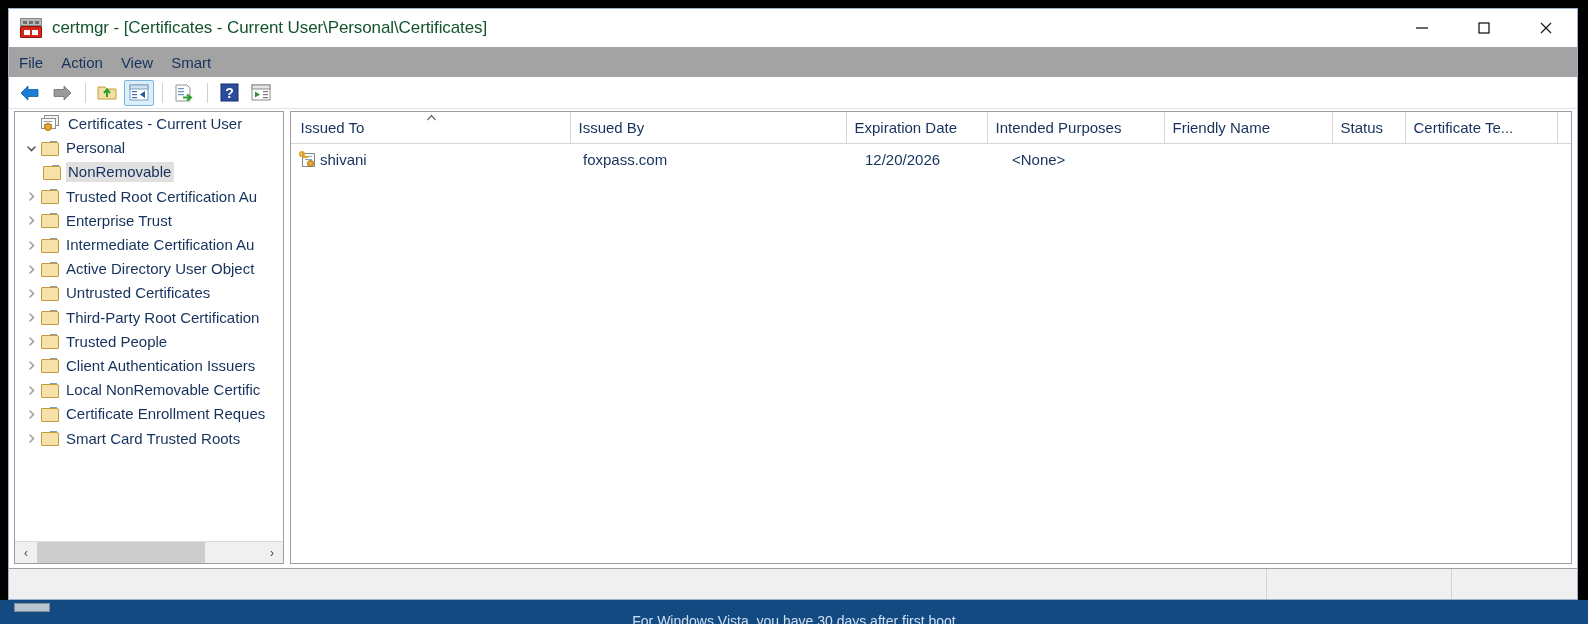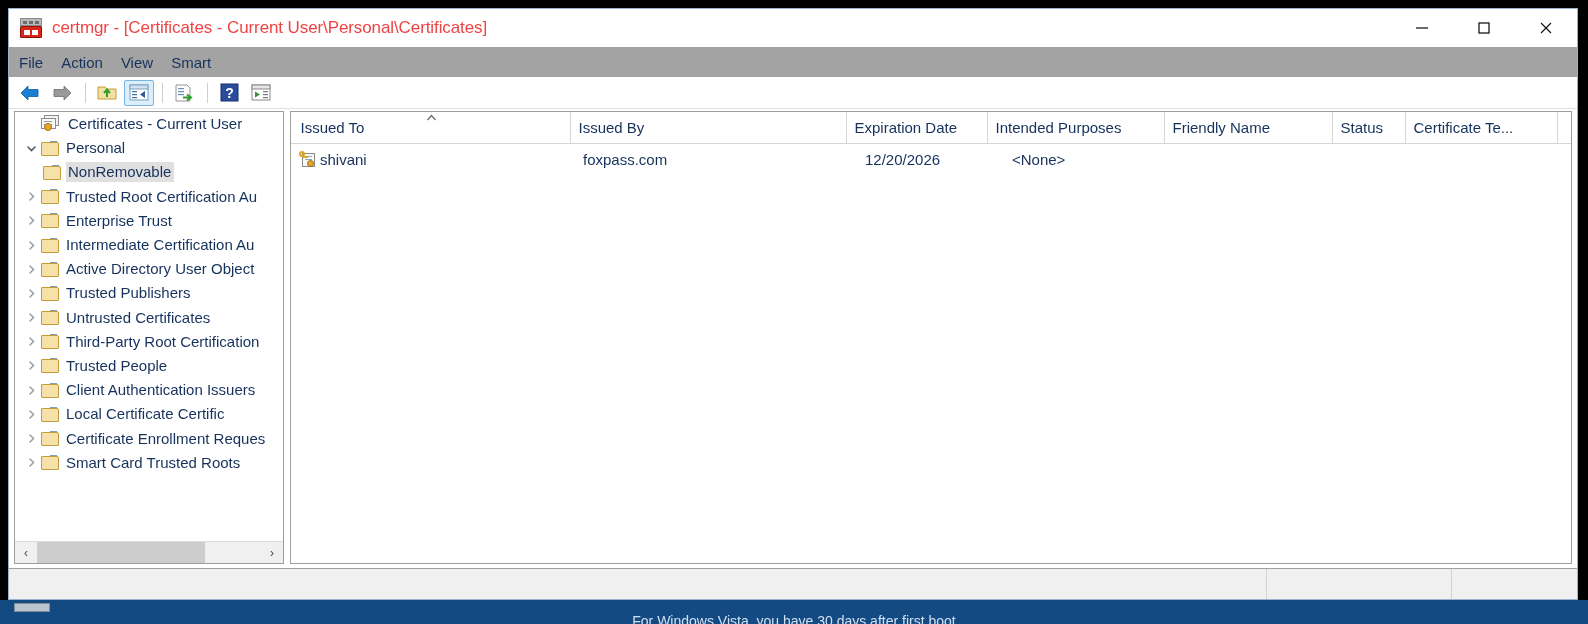--- a/index.html
+++ b/index.html
@@ -62,21 +62,21 @@
   #title-icon .cm-body:after {
     content: "";
     position: absolute; left: 3px; top: 3px;
     width: 6px; height: 5px;
     background: #ffffff;
     box-shadow: 8px 0 0 #ffffff;
   }
   #title-text {
     margin-left: 9px;
     font-size: 17px;
-    color: #ef4444;
+    color: #14532d;
     white-space: nowrap;
     letter-spacing: -0.1px;
   }
   #winctrls {
     position: absolute;
     right: 0; top: 0;
     height: 38px;
     display: flex;
   }
   .winbtn {
@@ -598,34 +598,20 @@
           </span>
           <span class="ticon">
             <span class="folder">
                 <span class="ftab"></span>
                 <span class="fback"></span>
               </span>
           </span>
           <span class="tlabel">Active Directory User Object</span>
         </div>
 
-        <div class="tnode indent-1">
-          <span class="twist">
-            <svg width="11" height="11" viewBox="0 0 11 11">
-                <path d="M4 2 L7.5 5.5 L4 9" stroke="#a0a0a0" stroke-width="1.6" fill="none" stroke-linecap="round"></path>
-              </svg>
-          </span>
-          <span class="ticon">
-            <span class="folder">
-                <span class="ftab"></span>
-                <span class="fback"></span>
-              </span>
-          </span>
-          <span class="tlabel">Trusted Publishers</span>
-        </div>
 
         <div class="tnode indent-1">
           <span class="twist">
             <svg width="11" height="11" viewBox="0 0 11 11">
                 <path d="M4 2 L7.5 5.5 L4 9" stroke="#a0a0a0" stroke-width="1.6" fill="none" stroke-linecap="round"></path>
               </svg>
           </span>
           <span class="ticon">
             <span class="folder">
                 <span class="ftab"></span>
@@ -685,21 +671,21 @@
             <svg width="11" height="11" viewBox="0 0 11 11">
                 <path d="M4 2 L7.5 5.5 L4 9" stroke="#a0a0a0" stroke-width="1.6" fill="none" stroke-linecap="round"></path>
               </svg>
           </span>
           <span class="ticon">
             <span class="folder">
                 <span class="ftab"></span>
                 <span class="fback"></span>
               </span>
           </span>
-          <span class="tlabel">Local Certificate Certific</span>
+          <span class="tlabel">Local NonRemovable Certific</span>
         </div>
 
         <div class="tnode indent-1">
           <span class="twist">
             <svg width="11" height="11" viewBox="0 0 11 11">
                 <path d="M4 2 L7.5 5.5 L4 9" stroke="#a0a0a0" stroke-width="1.6" fill="none" stroke-linecap="round"></path>
               </svg>
           </span>
           <span class="ticon">
             <span class="folder">

